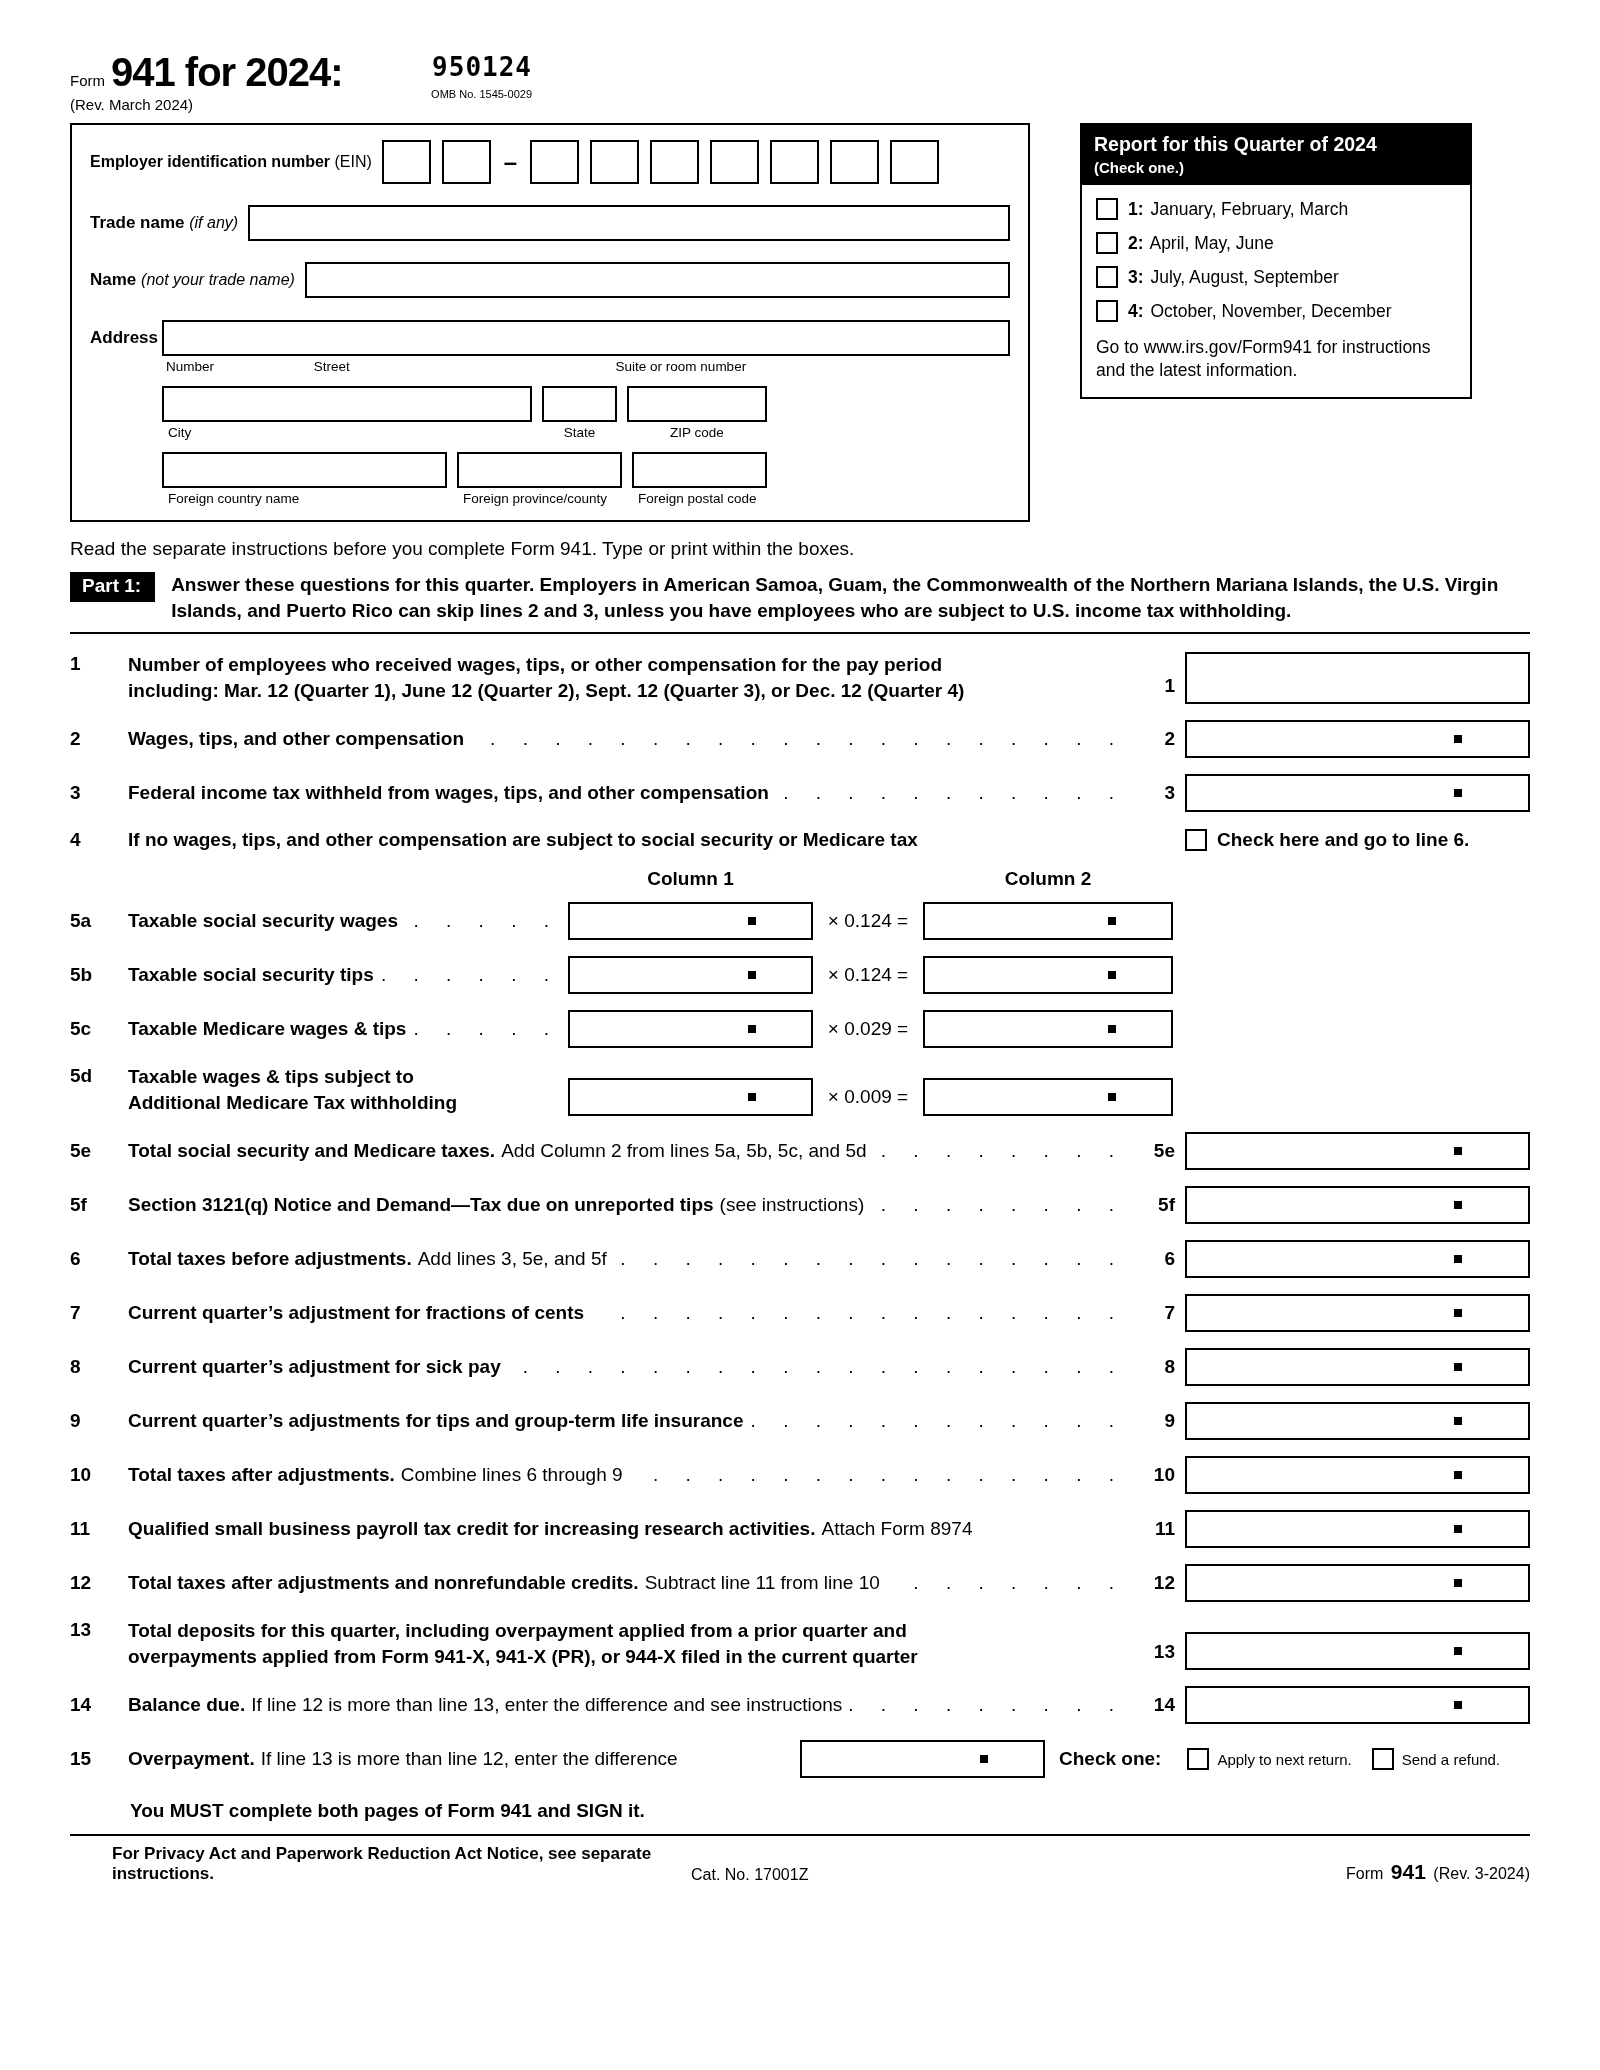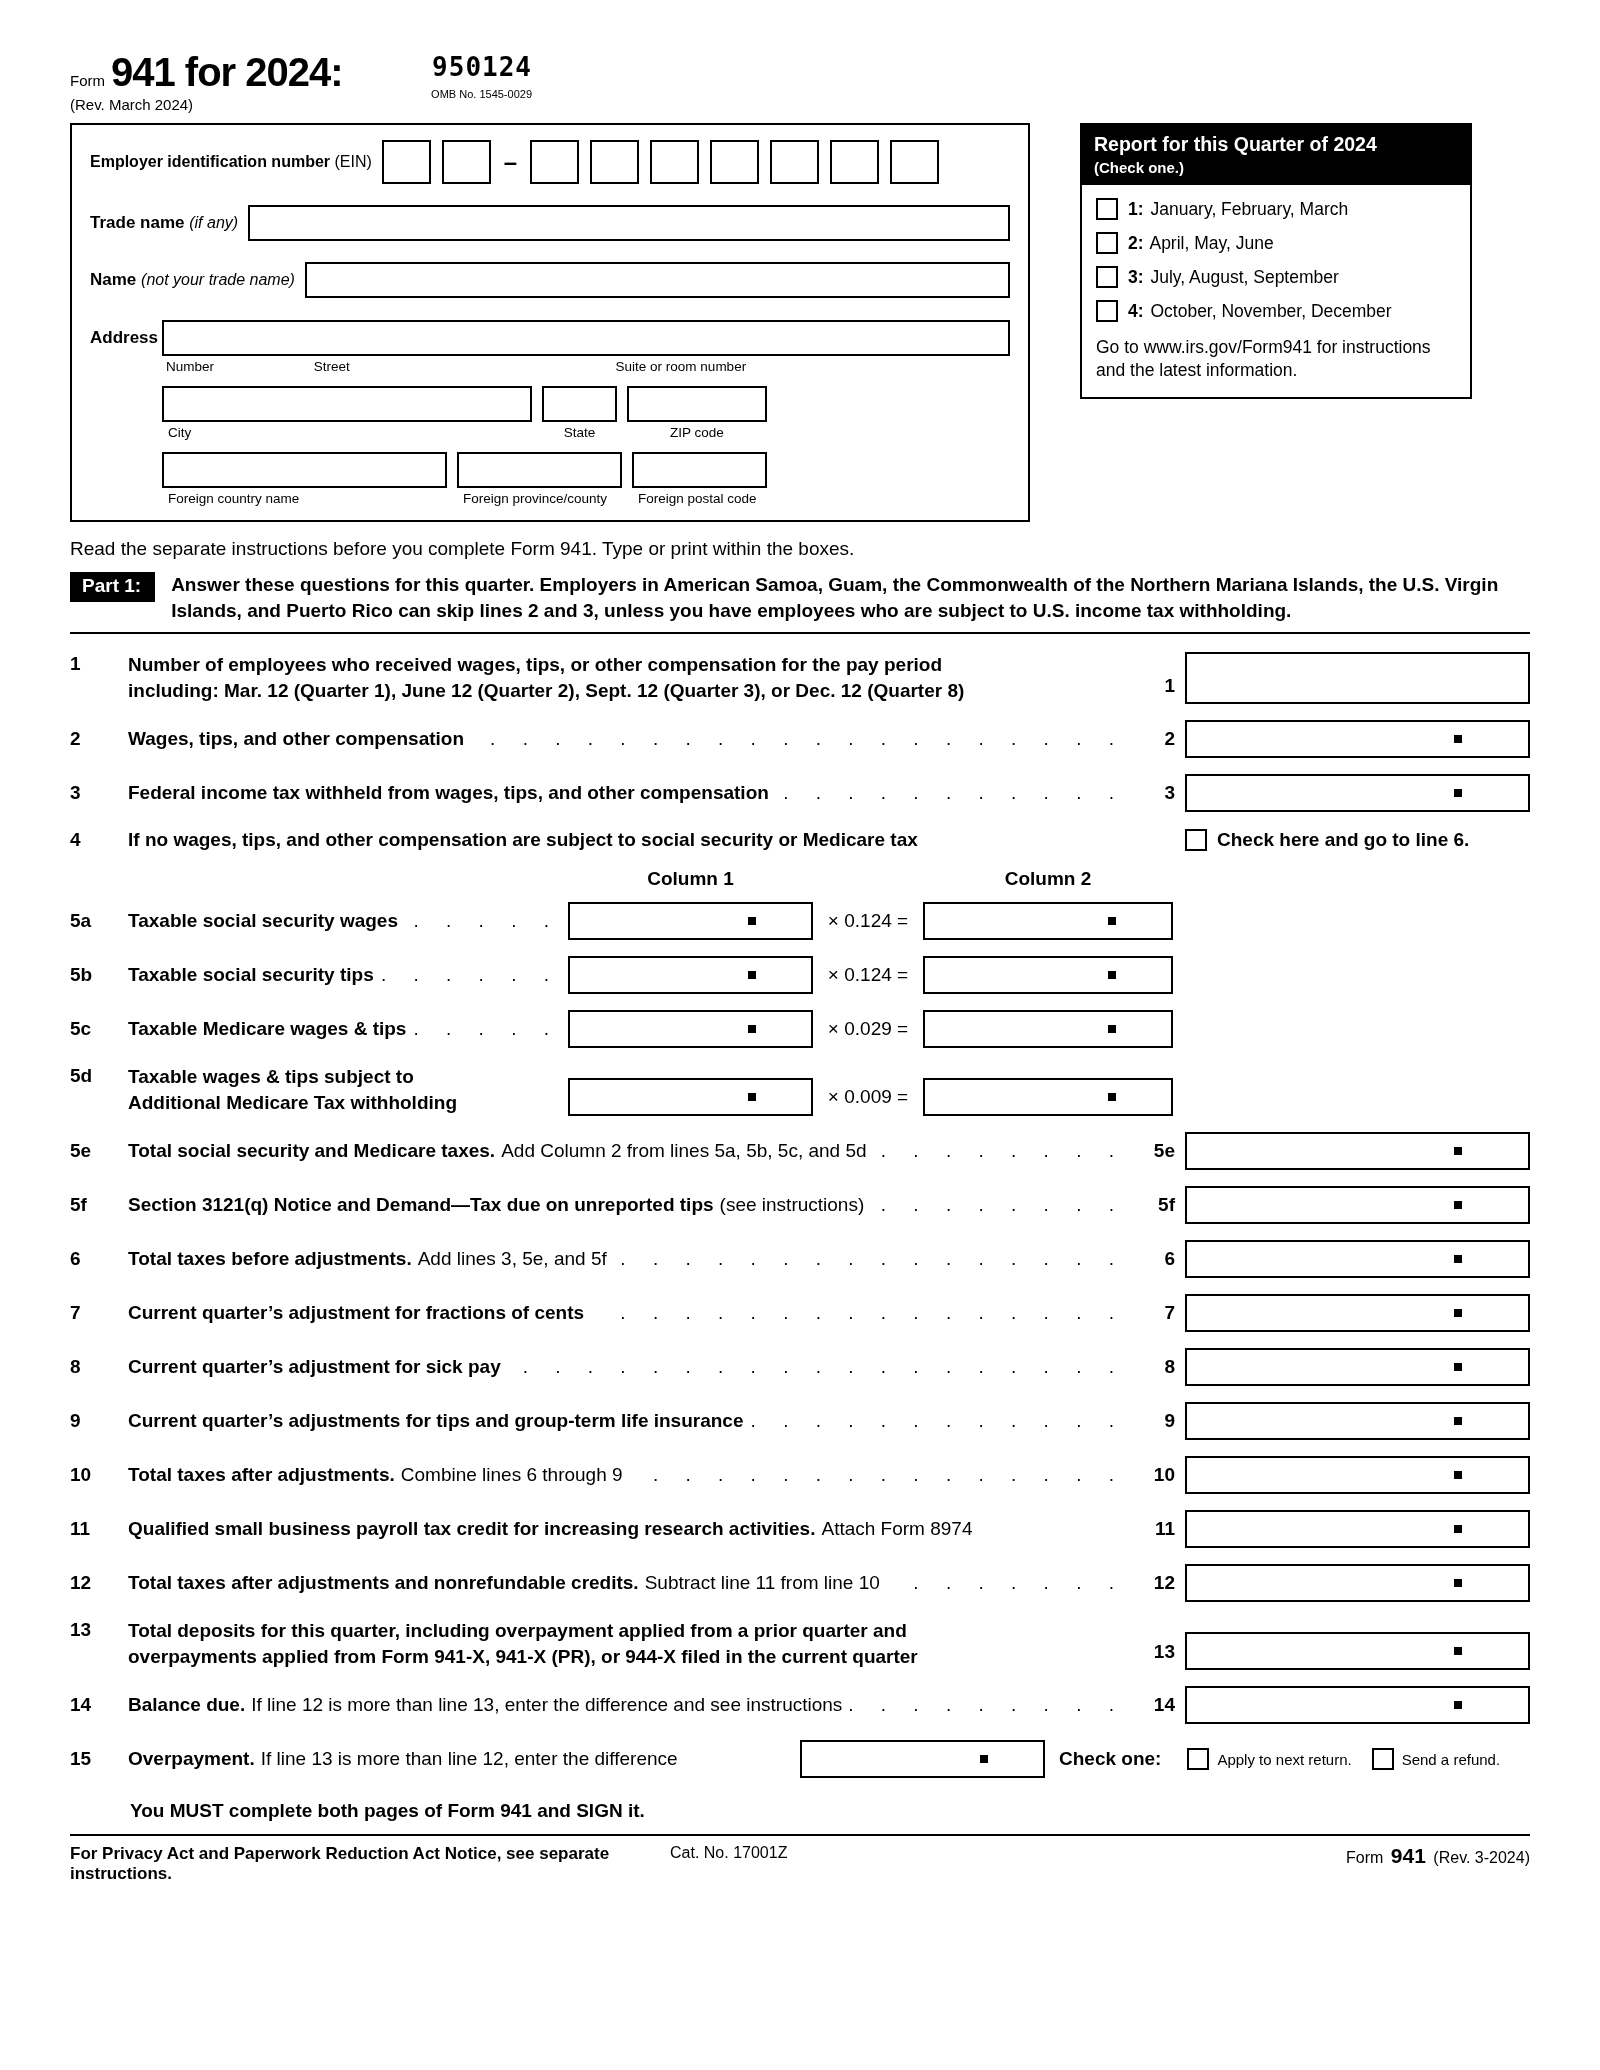--- a/index.html
+++ b/index.html
@@ -104,21 +104,21 @@
   .l4right { flex: 0 0 345px; display: flex; align-items: center; }
   .l4right .chk { margin-right: 10px; }
   .l4right .b { font-size: 19px; white-space: nowrap; }
   .checkone { margin-left: 14px; font-size: 19px; white-space: nowrap; }
   .small { font-size: 15px; white-space: nowrap; }
   .ml26 { margin-left: 26px; } .ml20 { margin-left: 20px; } .ml8 { margin-left: 8px; }
 
   
   .must { margin: 22px 0 12px 60px; font-size: 19px; font-weight: bold; }
   .footrule { border-top: 2px solid #000; margin: 0 0 8px 0; }
-  .foot { display: flex; align-items: flex-start; }
+  .foot { display: flex; align-items: flex-end; margin-left: 42px; }
   .fp { flex: 1; font-size: 17px; font-weight: bold; }
   .fc { width: 260px; font-size: 16px; }
   .fr { flex: 1; text-align: right; font-size: 16px; white-space: nowrap; }
   .f941 { font-weight: bold; font-size: 21px; margin: 0 3px; }
 </style>
 </head>
 <body>
 
 <div class="page">
 
@@ -265,21 +265,21 @@
       <div class="b">Number of employees who received wages, tips, or other compensation for the pay period</div>
       <div class="b">
         <span>including:</span>
         <span class="i">Mar. 12</span>
         <span>(Quarter 1),</span>
         <span class="i">June 12</span>
         <span>(Quarter 2),</span>
         <span class="i">Sept. 12</span>
         <span>(Quarter 3), or</span>
         <span class="i">Dec. 12</span>
-        <span>(Quarter 8)</span>
+        <span>(Quarter 4)</span>
       </div>
     </div>
     <div class="rn pb">1</div>
     <div class="amt tall"></div>
   </div>
 
   <div class="row">
     <div class="ln">2</div>
     <div class="lt">
       <span class="b">Wages, tips, and other compensation</span>

